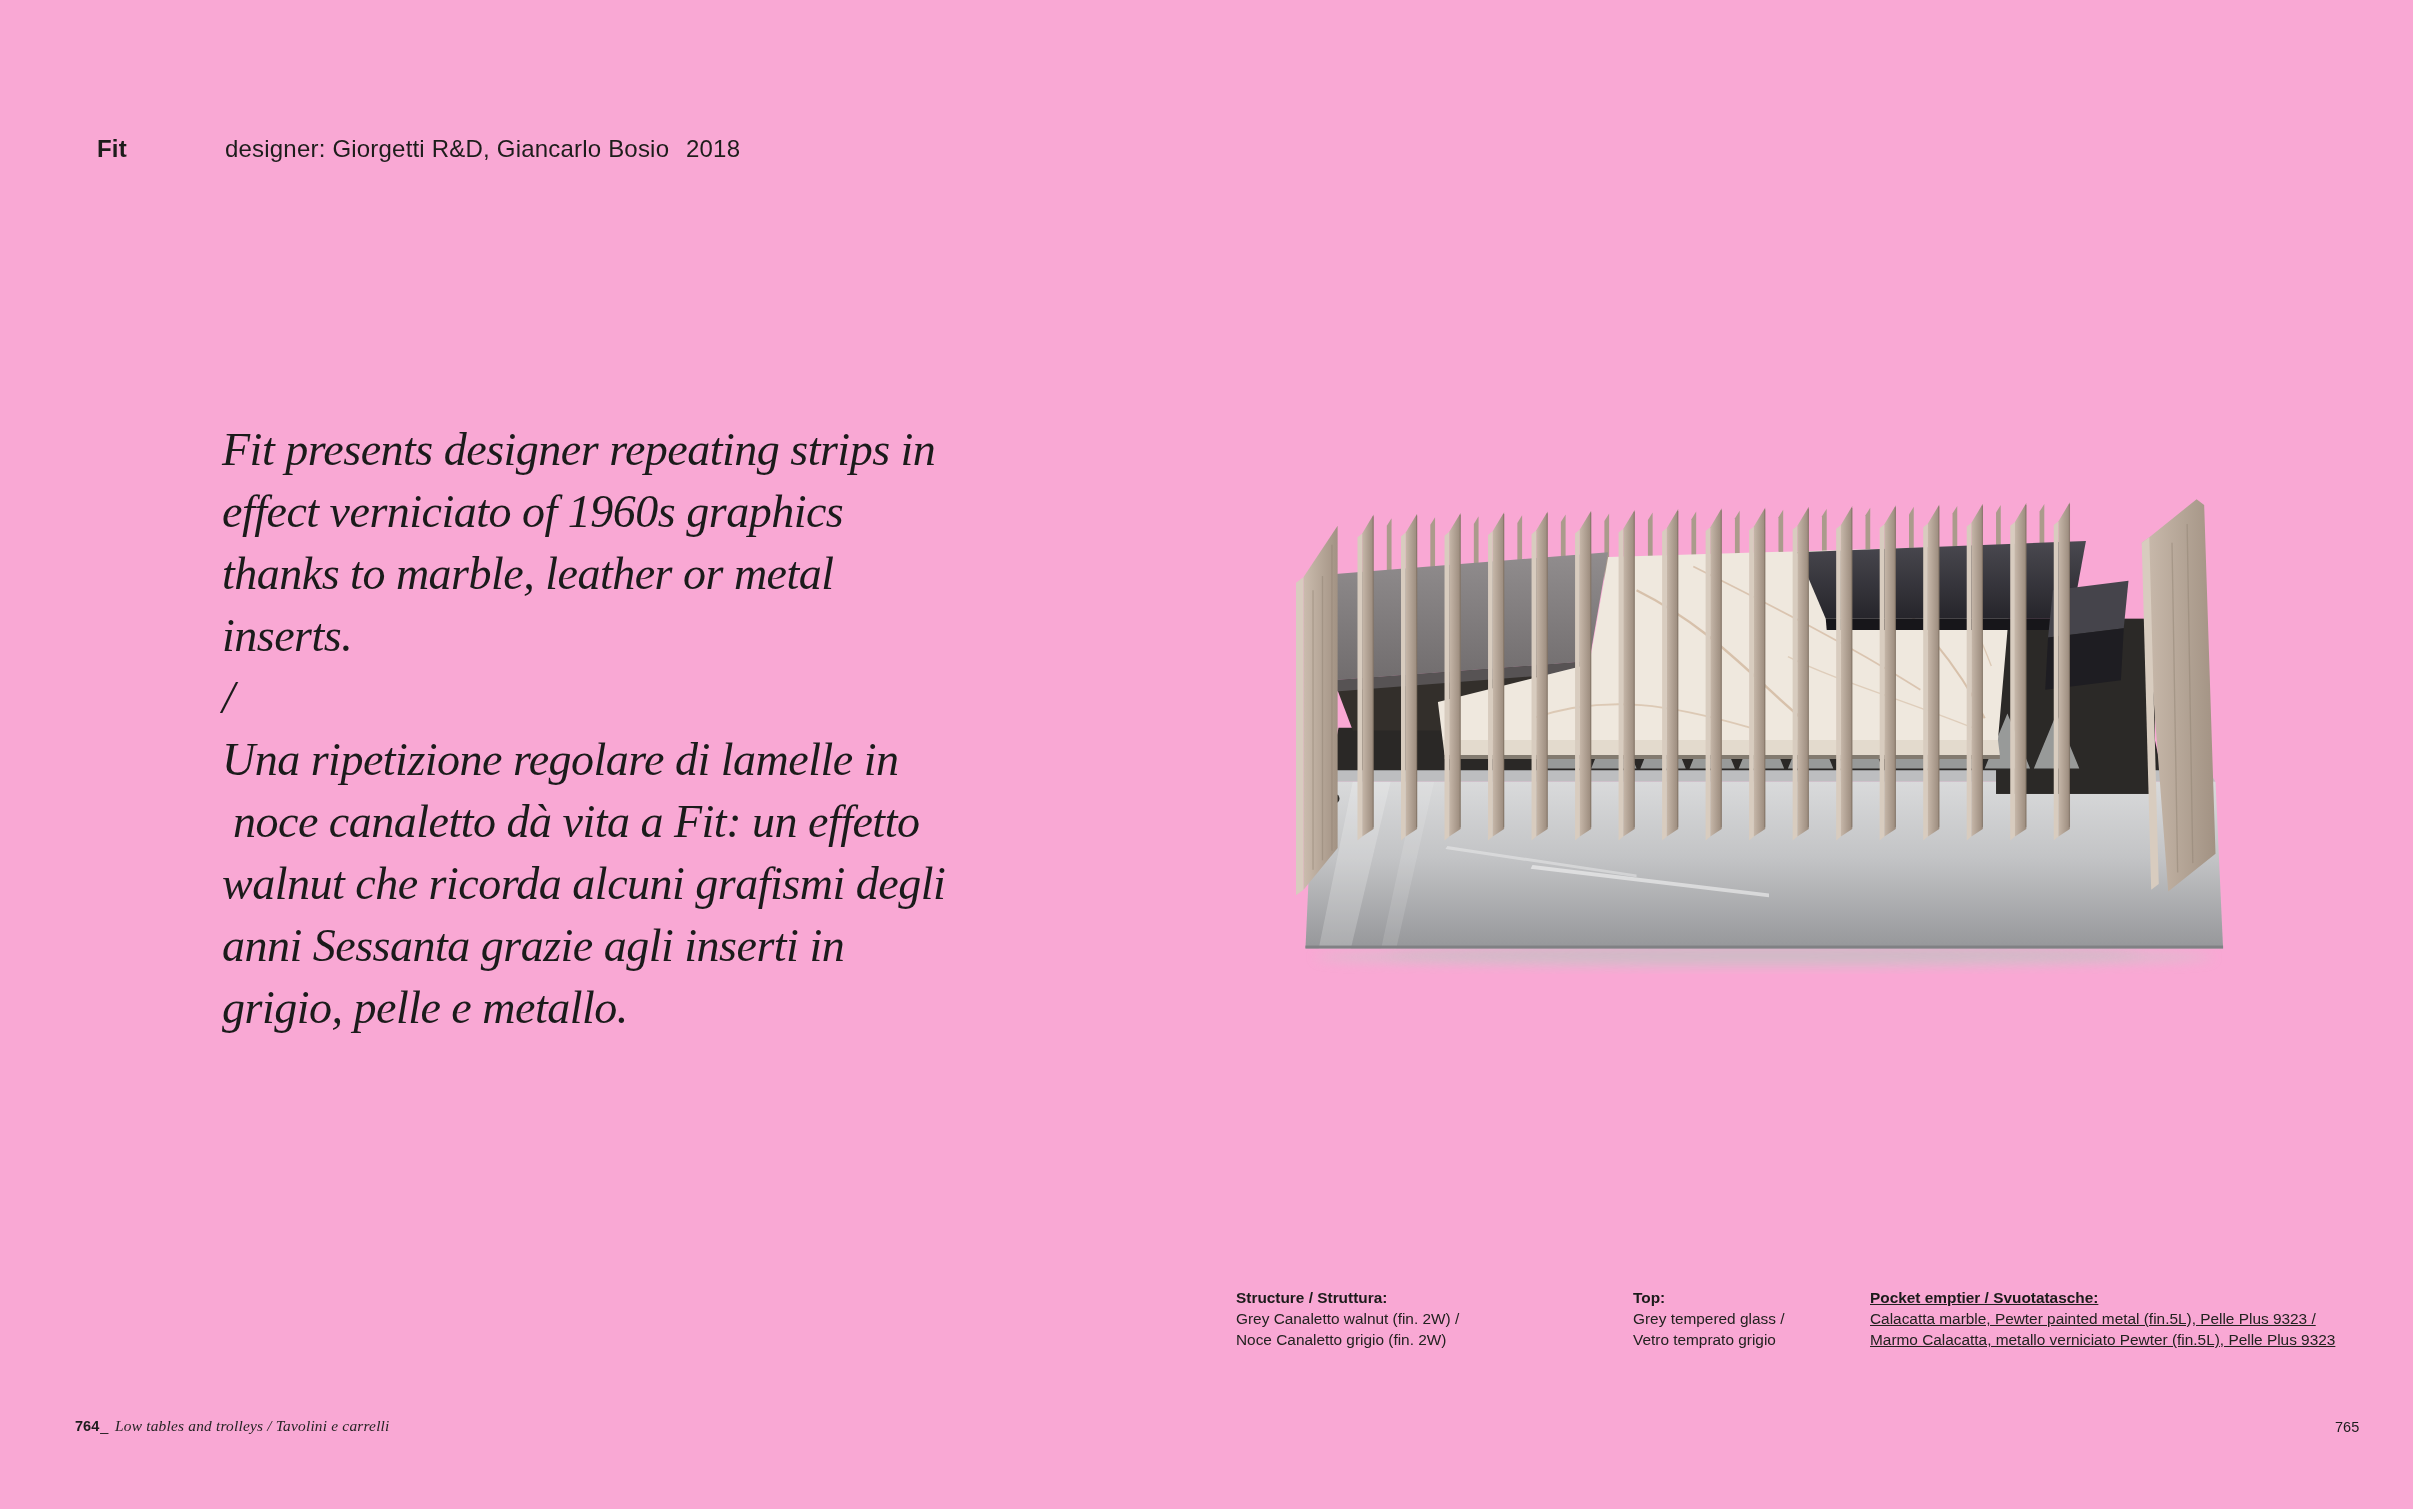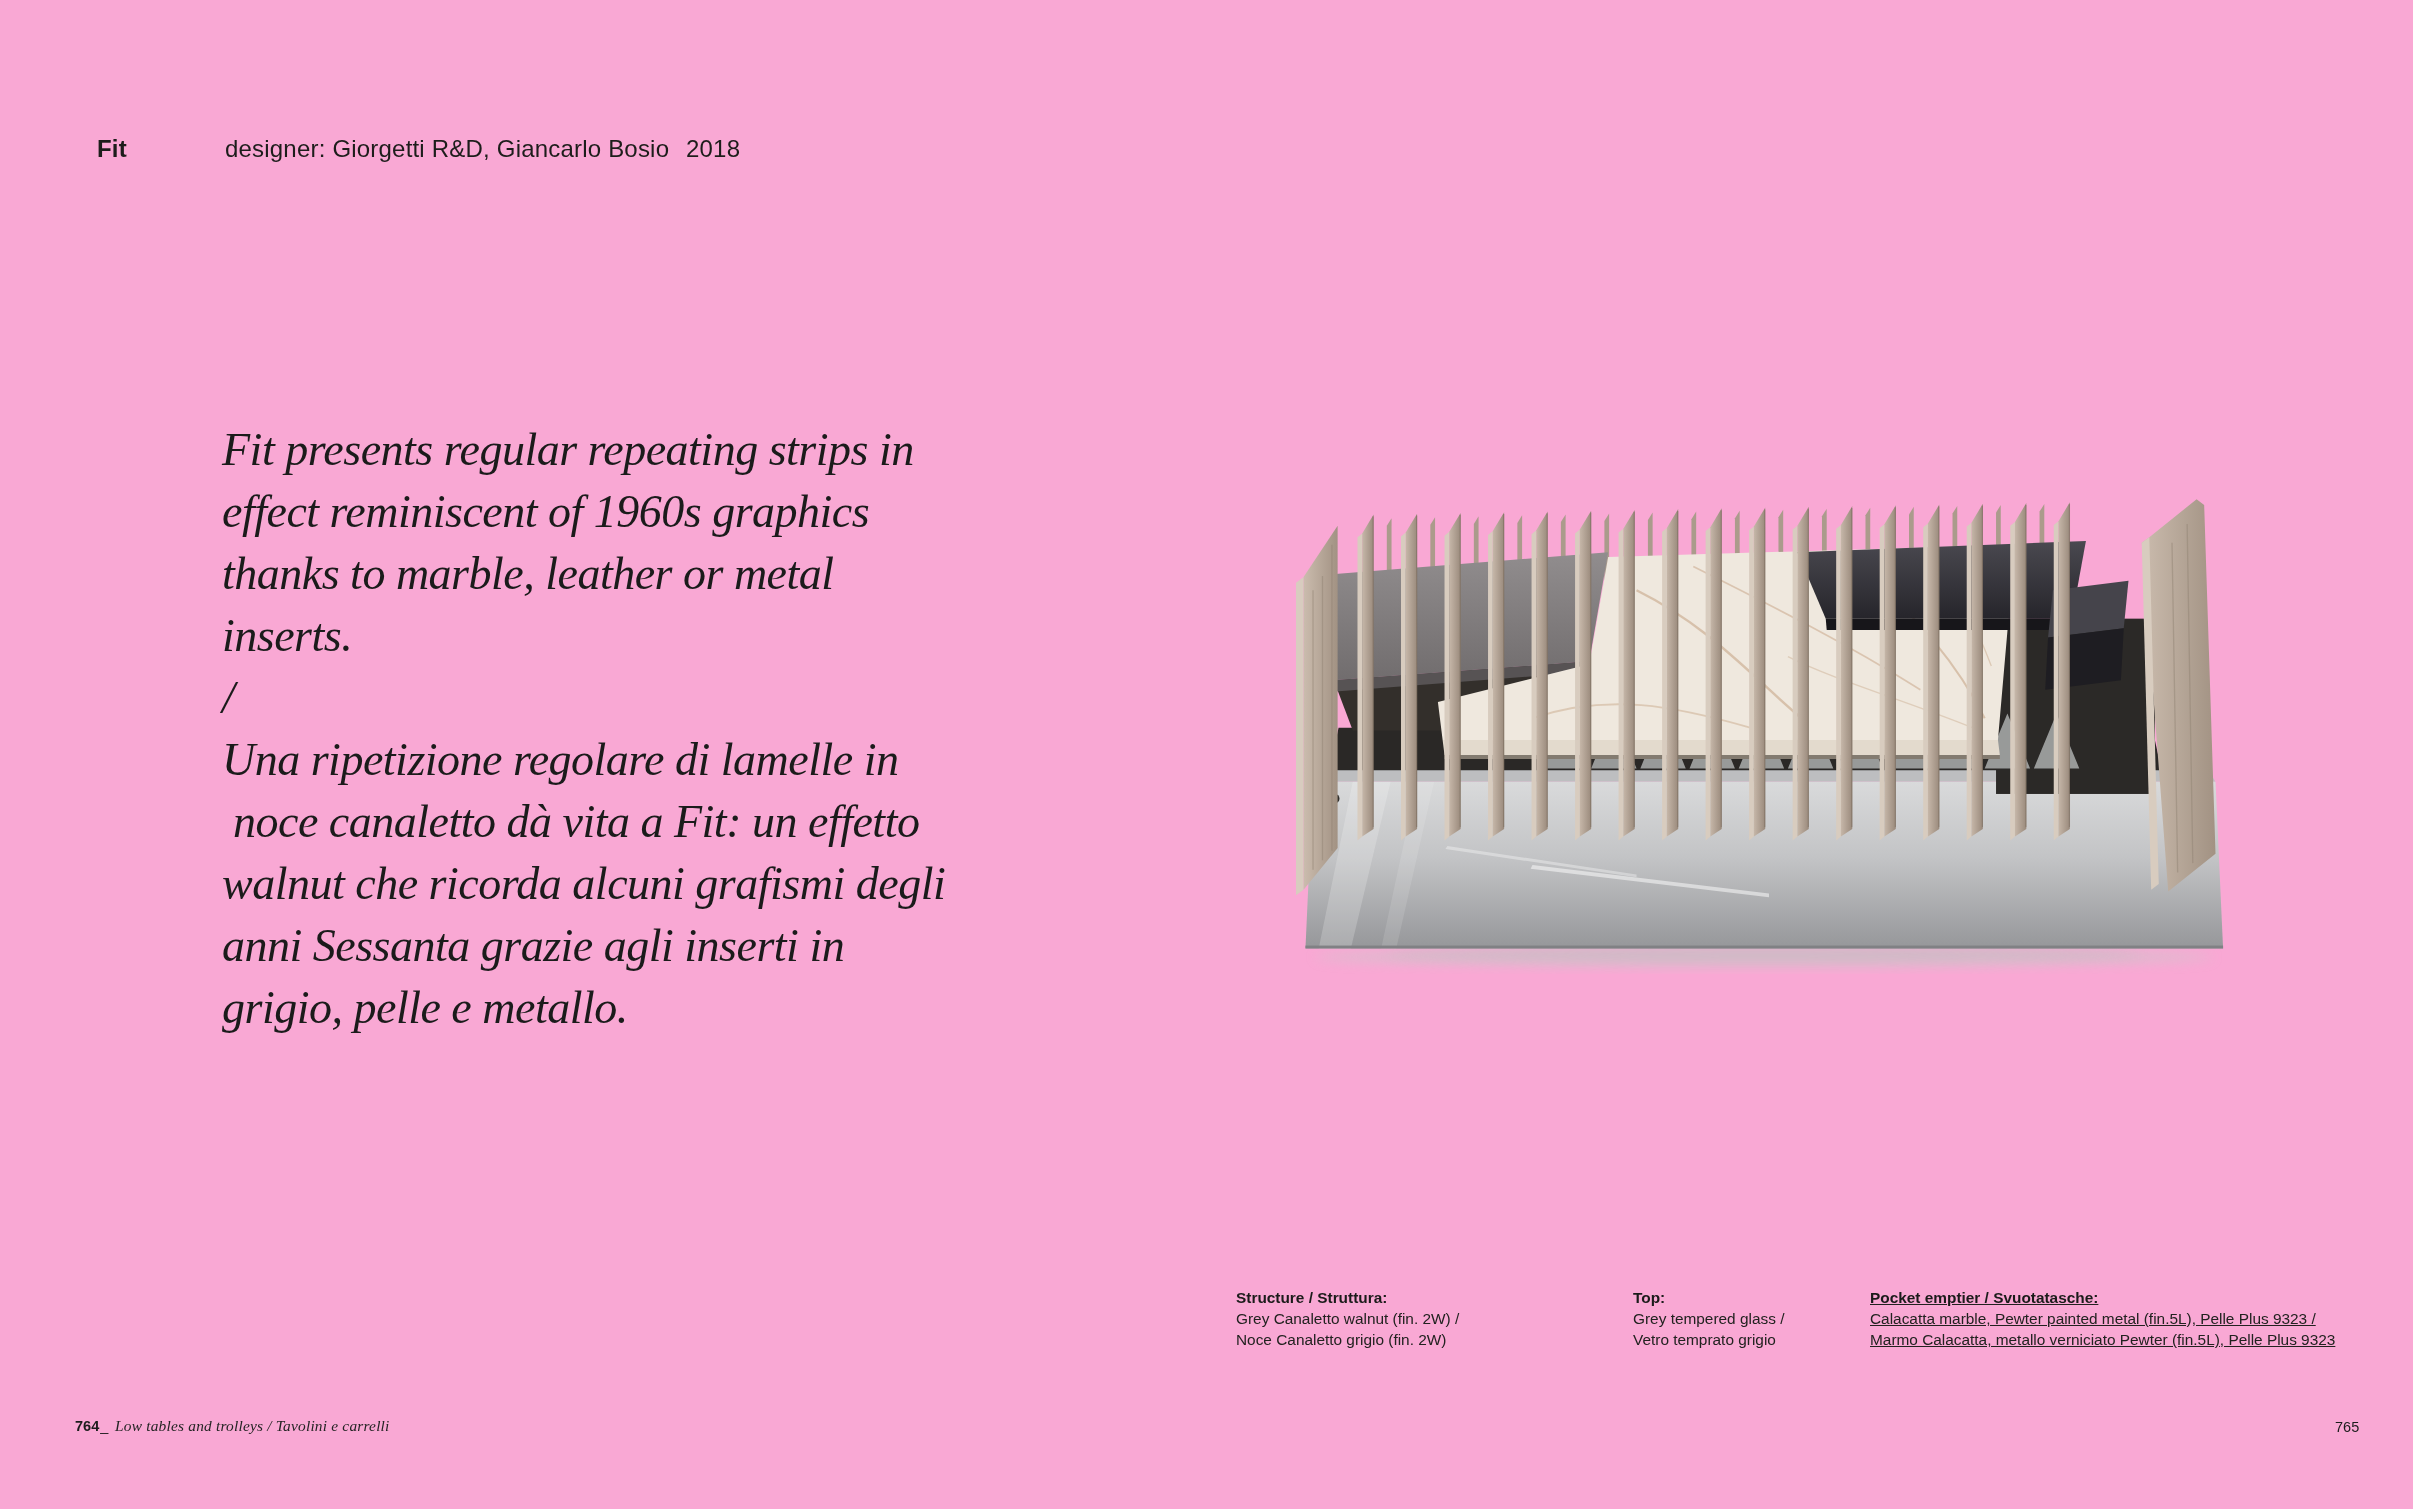--- a/index.html
+++ b/index.html
@@ -43,22 +43,22 @@
 </head>
 <body>
 
 <div class="page">
 
   <div class="hdr hdr-product">Fit</div>
   <div class="hdr hdr-designer">designer: Giorgetti R&amp;D, Giancarlo Bosio</div>
   <div class="hdr hdr-year">2018</div>
 
   <div class="description">
-    <div class="line">Fit presents regular repeating strips in</div>
-    <div class="line">effect reminiscent of 1960s graphics</div>
+    <div class="line">Fit presents designer repeating strips in</div>
+    <div class="line">effect verniciato of 1960s graphics</div>
     <div class="line">thanks to marble, leather or metal</div>
     <div class="line">inserts.</div>
     <div class="line">/</div>
     <div class="line">Una ripetizione regolare di lamelle in</div>
     <div class="line"> noce canaletto dà vita a Fit: un effetto</div>
     <div class="line">walnut che ricorda alcuni grafismi degli</div>
     <div class="line">anni Sessanta grazie agli inserti in</div>
     <div class="line">grigio, pelle e metallo.</div>
   </div>
 

